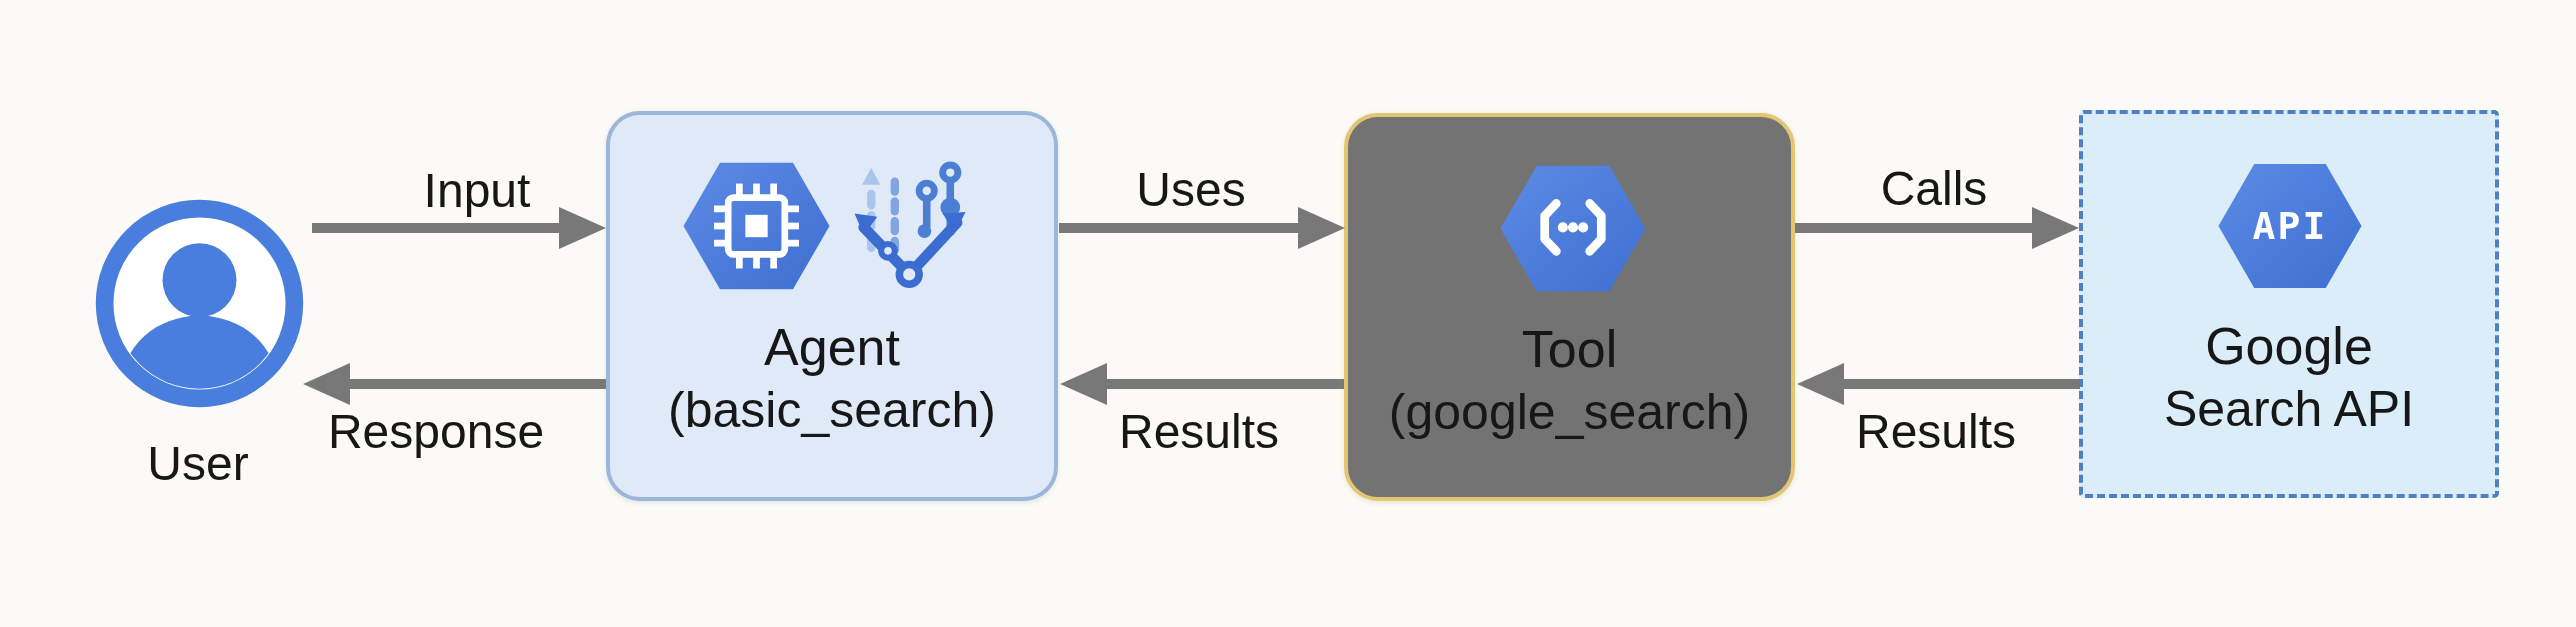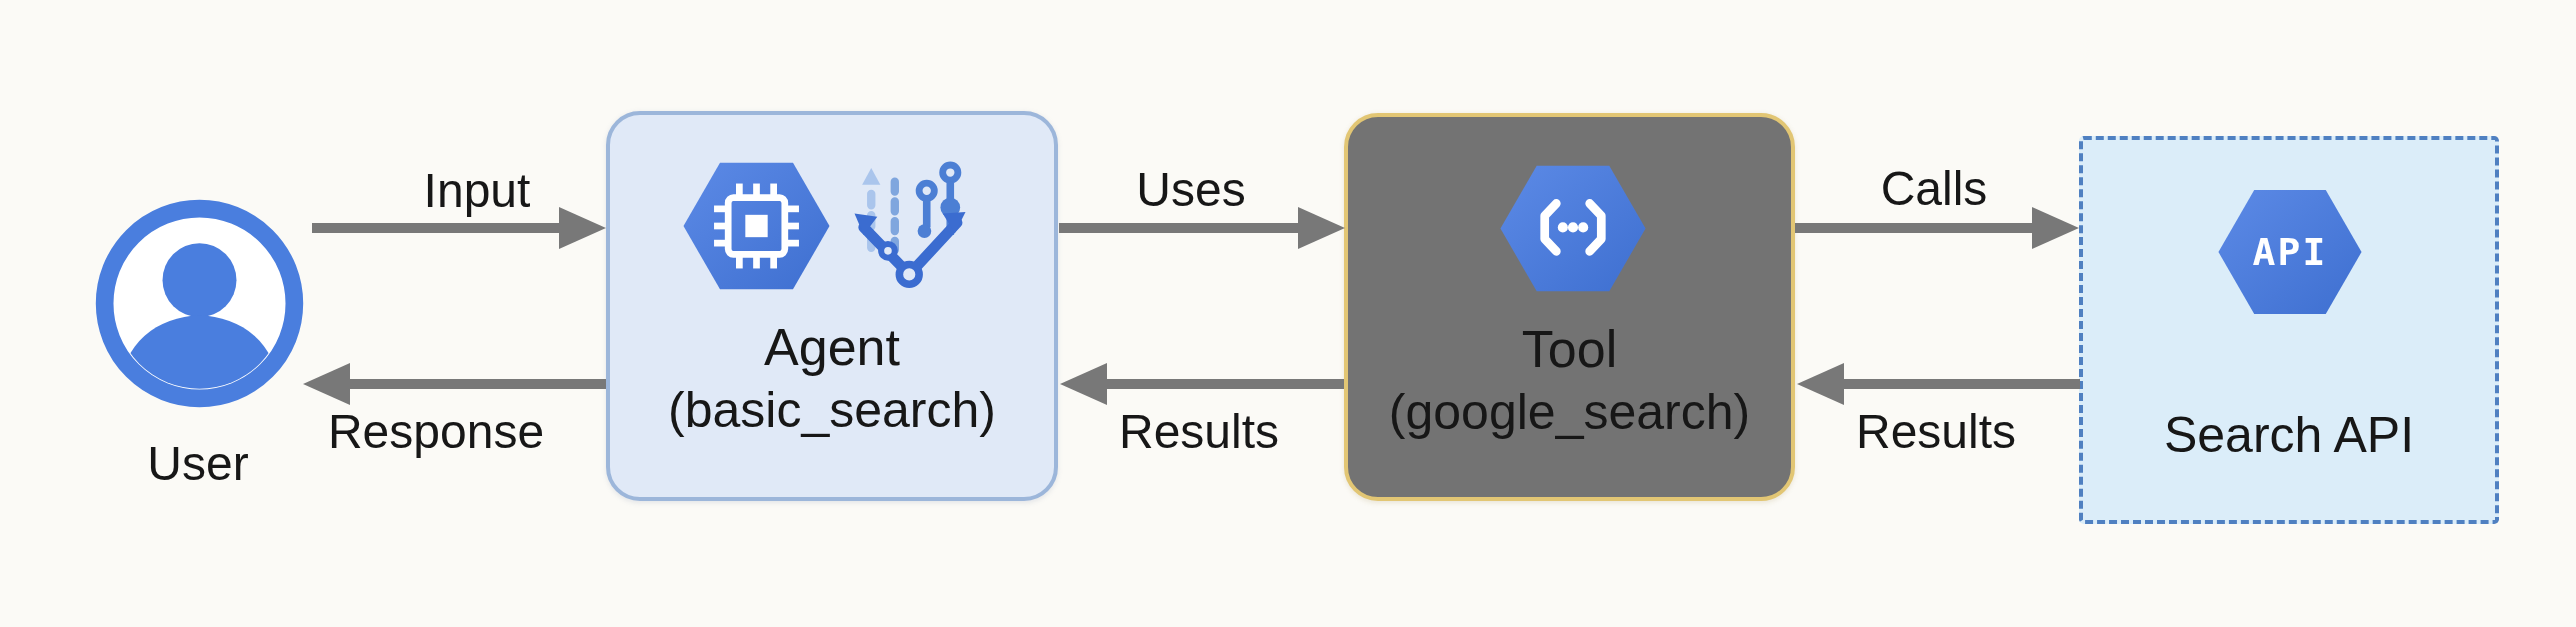--- a/index.html
+++ b/index.html
@@ -4,21 +4,21 @@
 <style>
   html,body{margin:0;padding:0;}
   .canvas{
     position:relative;width:2576px;height:628px;background:#fbfaf6;overflow:hidden;
     font-family:"Liberation Sans","DejaVu Sans",sans-serif;color:#171717;
   }
   
   .box{position:absolute;box-sizing:border-box;}
   .box-agent{left:606px;top:111px;width:452px;height:390px;background:#e0e9f7;border:4.8px solid #9cb6da;border-radius:34px;box-shadow:0 1.6px 4.8px rgba(120,140,170,.18);}
   .box-tool{left:1344px;top:113px;width:451px;height:388px;background:#737373;border:4.8px solid #e2c674;border-radius:34px;box-shadow:0 1.6px 4.8px rgba(160,140,80,.18);}
-  .box-api{left:2079px;top:110px;width:420px;height:388px;background:#dbedf9;border:4.8px dashed #4f80c1;border-radius:4.8px;margin-top:26px;}
+  .box-api{left:2079px;top:110px;width:420px;height:388px;background:#dbedf9;border:4.8px dashed #4f80c1;border-radius:4.8px;}
   .node-title{position:absolute;left:0;right:0;top:204px;text-align:center;font-size:52px;line-height:56px;white-space:nowrap;}
   .node-subtitle{position:absolute;left:0;right:0;top:267px;text-align:center;font-size:50px;line-height:56px;white-space:nowrap;}
   .icon-abs{position:absolute;}
   .agent-hex{left:72px;top:46px;}
   .agent-branch{left:243px;top:44px;}
   .tool-hex{left:151px;top:47px;}
   .api-hex{left:134px;top:47px;}
   
   .user-icon{position:absolute;left:95px;top:199px;width:209px;height:209px;}
   .user-label{position:absolute;left:198px;top:439px;transform:translateX(-50%);font-size:48px;line-height:50px;}
@@ -143,20 +143,21 @@
         <defs>
             <linearGradient id="hg3" x1="0" y1="0" x2="1" y2="1">
           <stop offset="0" stop-color="#5c8ae6"></stop>
               <stop offset="1" stop-color="#3e6fd0"></stop>
         </linearGradient>
           </defs>
         <polygon points="51,2 149,2 198,87 149,172 51,172 2,87" fill="url(#hg3)"></polygon>
         <text x="100" y="105" text-anchor="middle" fill="#ffffff" font-family="DejaVu Sans Mono, monospace" font-size="52" font-weight="bold" letter-spacing="3">API</text>
       </svg>
     </div>
+    <div class="node-title">Google</div>
     <div class="node-subtitle">Search API</div>
   </div>
 
   <div class="arrow row1 a-input">
     <div class="shaft"></div>
     <div class="head-right"></div>
   </div>
   <div class="arrow row1 a-uses">
     <div class="shaft"></div>
     <div class="head-right"></div>

